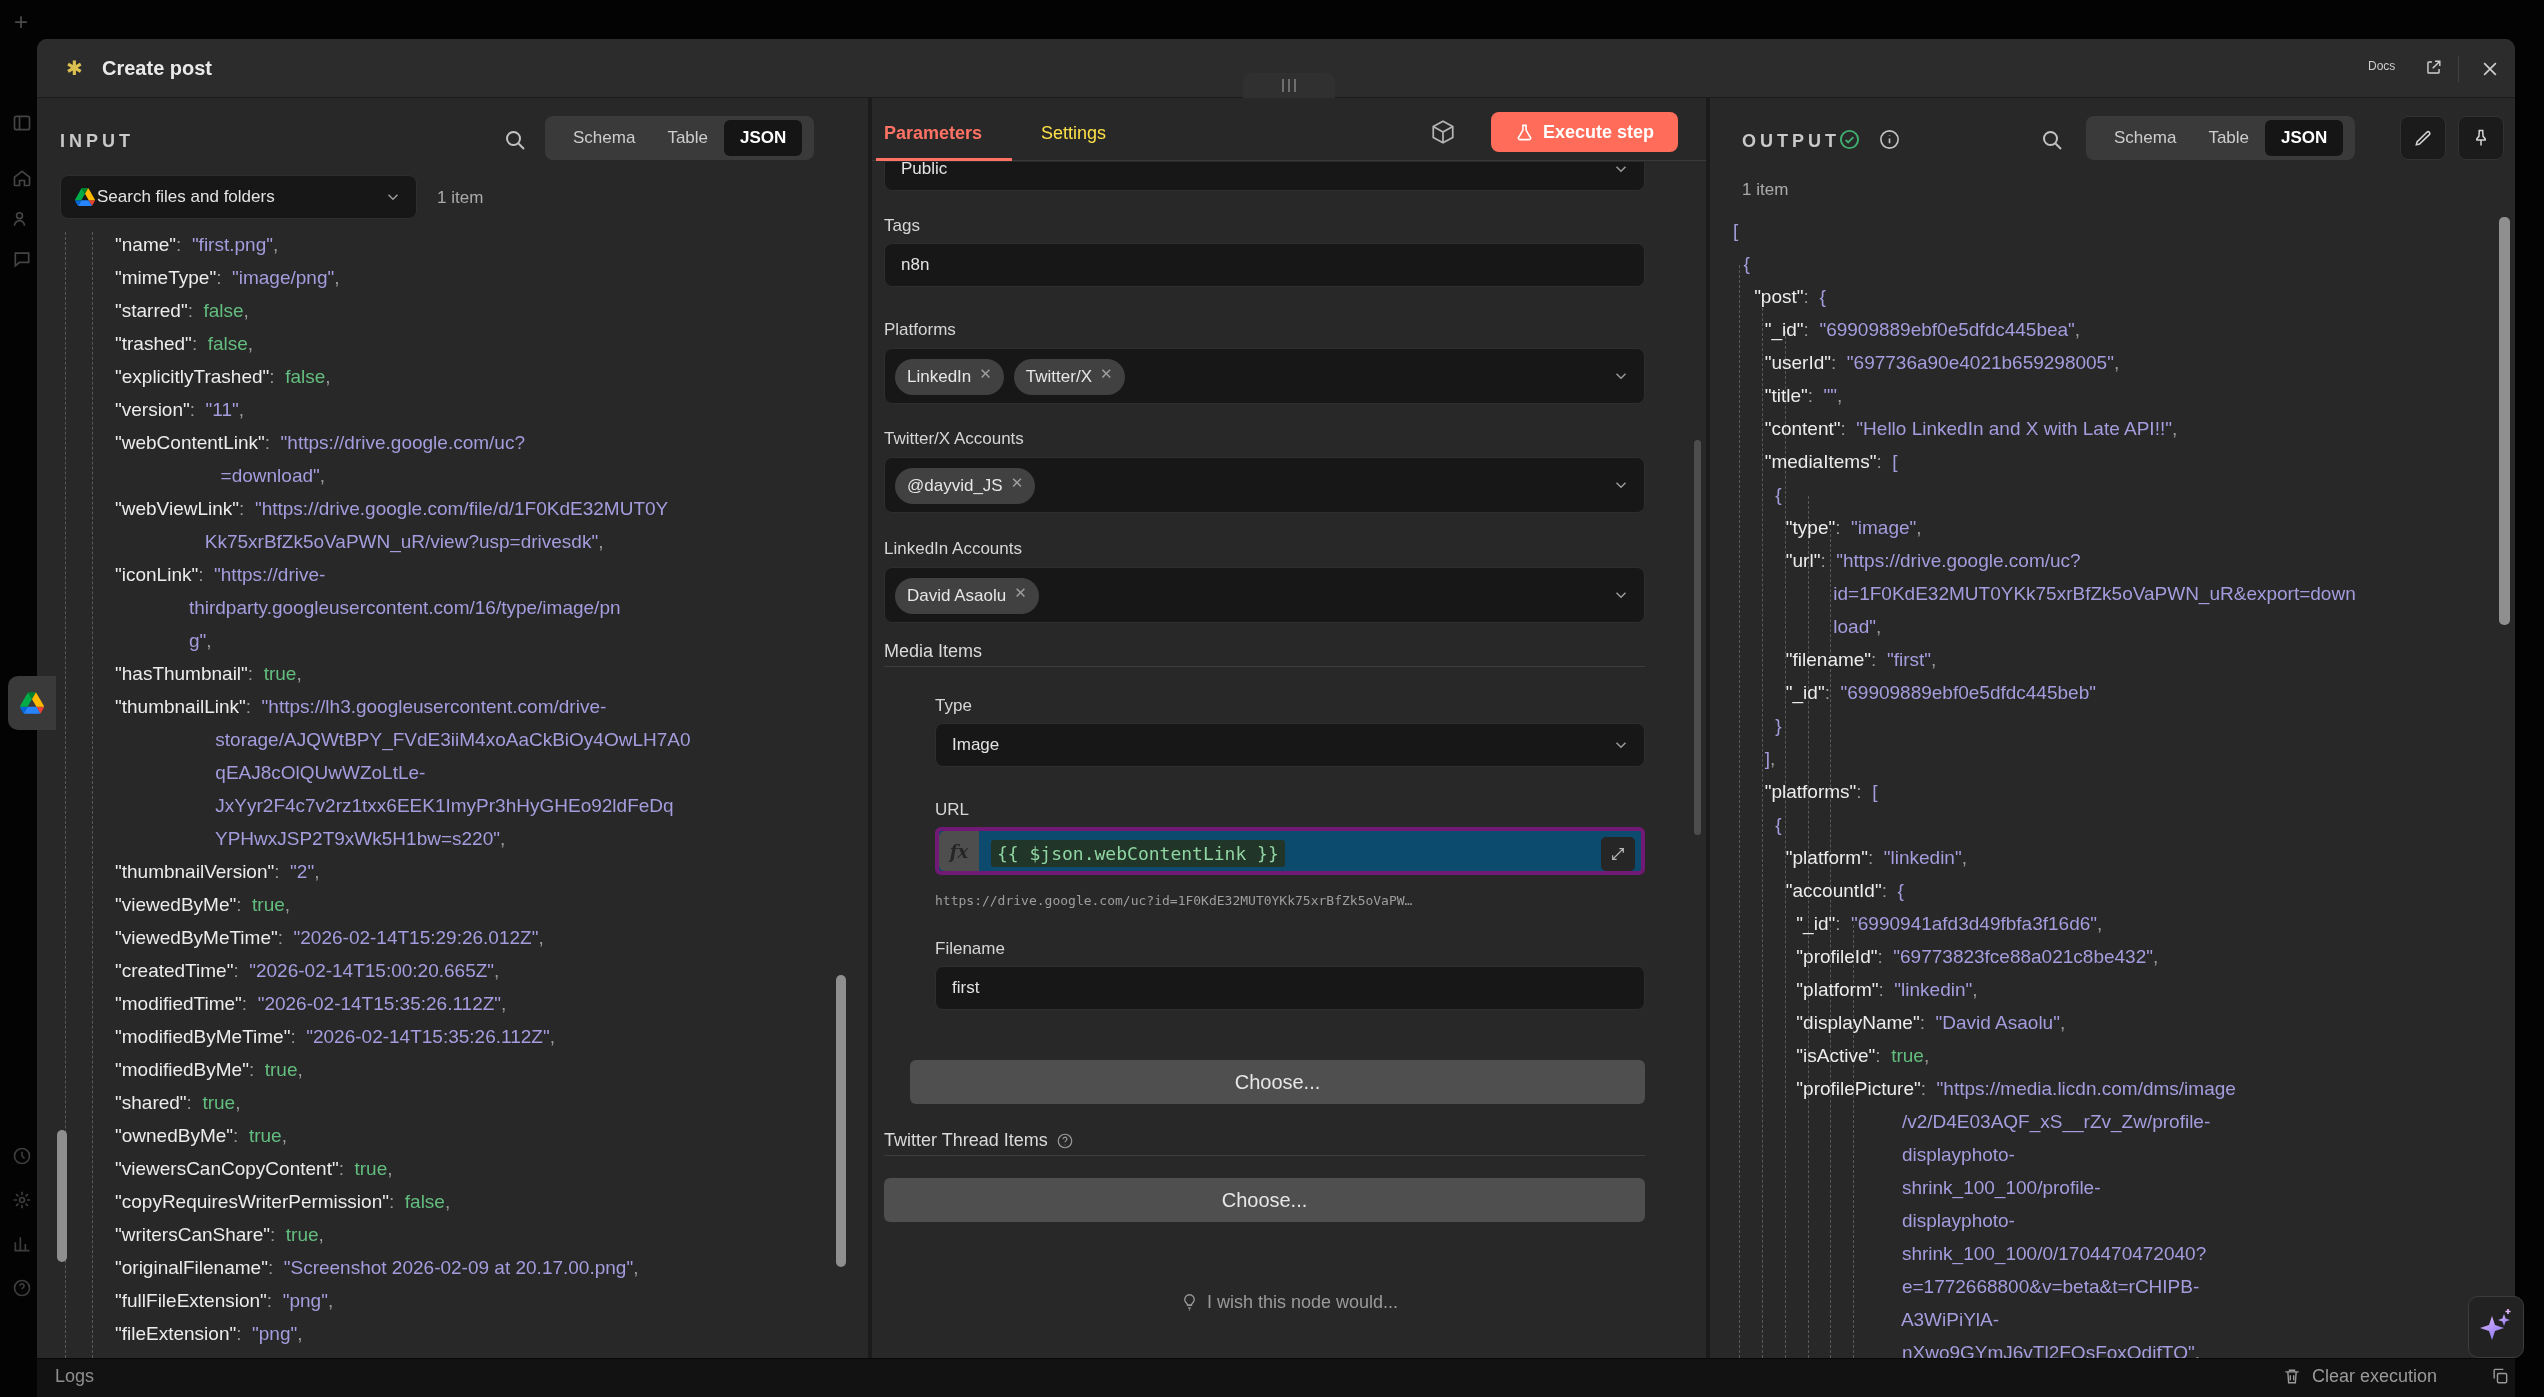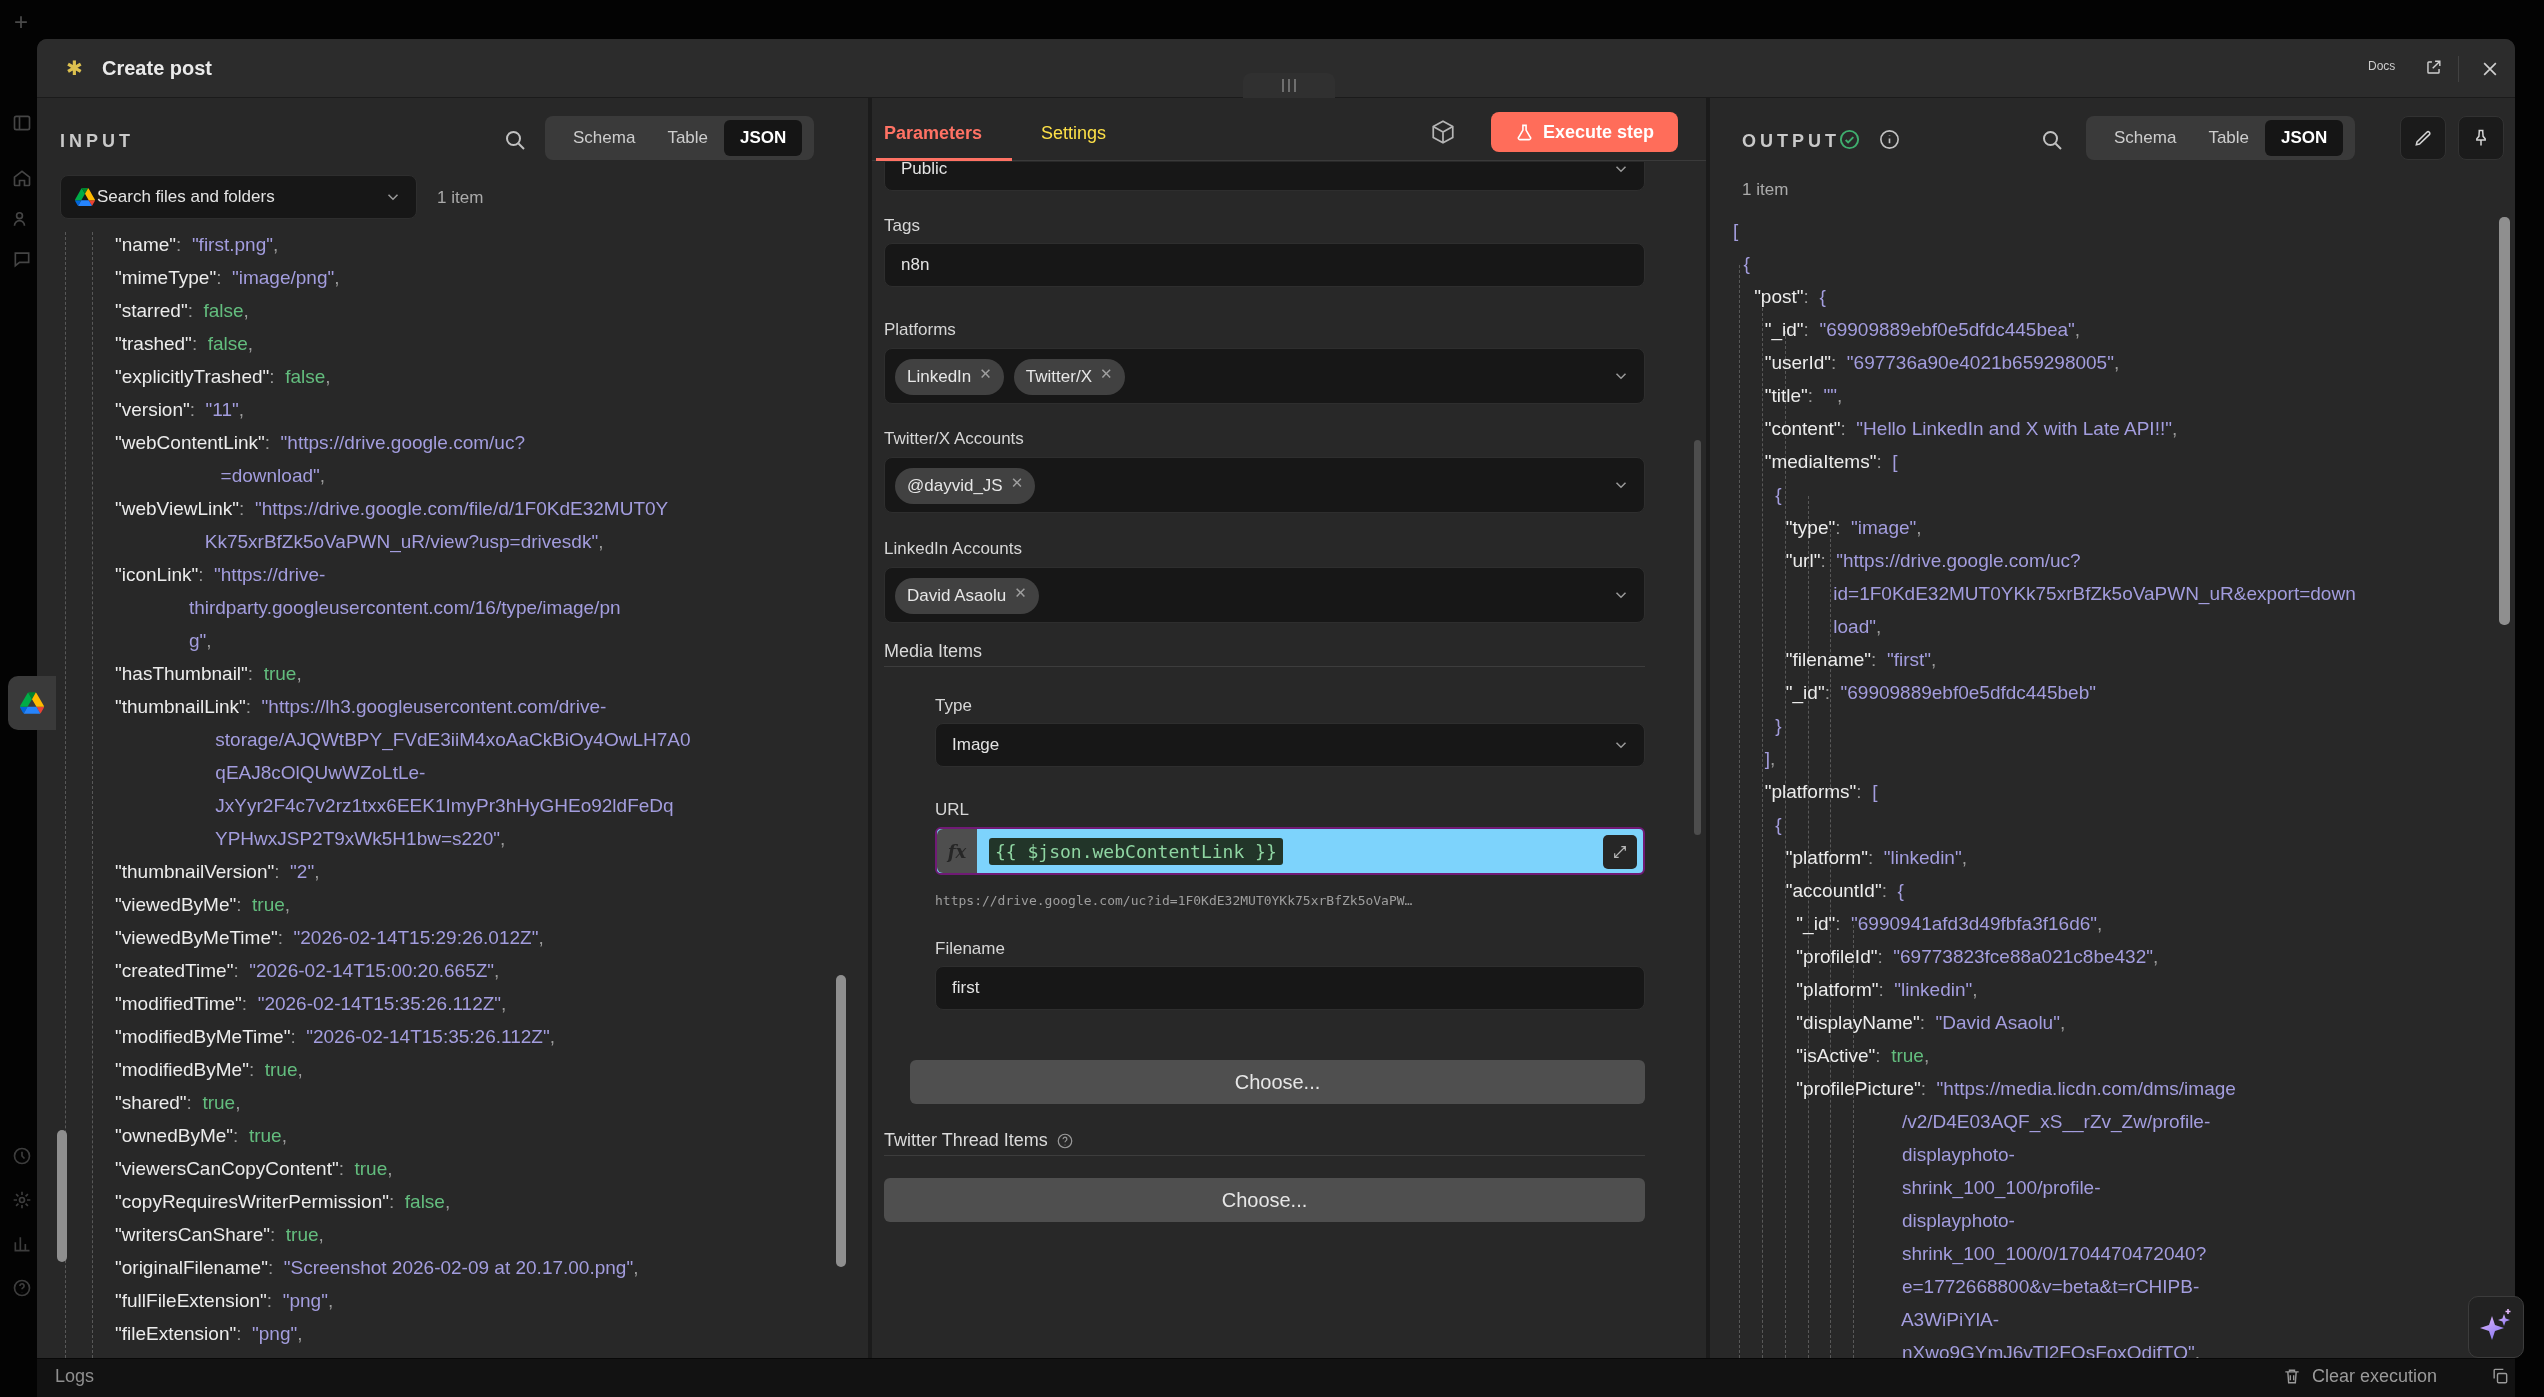--- a/index.html
+++ b/index.html
@@ -303,21 +303,21 @@
   <div class="abs f" style="left:935px;top:723px;width:710px;height:44px;">
     <span class="val">Image</span>
     <span class="chev">
         <svg width="18" height="18" viewBox="0 0 24 24" fill="none" stroke="#9b9b9b" stroke-width="2">
           <path d="M6 9l6 6 6-6"></path>
         </svg>
       </span>
   </div>
 
   <div class="abs lbl" style="left:935px;top:800px;">URL</div>
-  <div class="abs" style="left:935px;top:827px;width:710px;height:48px;background:#7dd3fc;border:2px solid #701a75;border-radius:6px;">
+  <div class="abs" style="left:935px;top:827px;width:710px;height:48px;background:#0c4a6e;border:4px solid #701a75;border-radius:6px;">
     <span class="fxbox">fx</span>
     <span class="abs expr" style="left:52px;top:9px;">{{ $json.webContentLink }}</span>
     <span class="abs" style="right:6px;top:6px;width:34px;height:34px;background:#262626;border-radius:5px;display:flex;align-items:center;justify-content:center;">
         <svg width="16" height="16" viewBox="0 0 24 24" fill="none" stroke="#b5b5b5" stroke-width="1.8">
           <path d="M20 10V4h-6M20 4l-8 8M10 20H4v-6M4 20l8-8"></path>
         </svg>
       </span>
   </div>
   <div class="abs mono-dim" style="left:935px;top:893px;">https://drive.google.com/uc?id=1F0KdE32MUT0YKk75xrBfZk5oVaPW…</div>
 
@@ -333,20 +333,29 @@
     <span>
         <svg width="18" height="18" viewBox="0 0 24 24" fill="none" stroke="#9a9a9a" stroke-width="1.6">
           <circle cx="12" cy="12" r="9"></circle>
           <path d="M9.5 9.5a2.5 2.5 0 113.9 2c-.9.6-1.4 1.1-1.4 2M12 17v.5"></path>
         </svg>
       </span>
   </div>
   <div class="abs hr" style="left:884px;top:1155px;width:761px;"></div>
   <div class="abs btn-gray" style="left:884px;top:1178px;width:761px;">Choose...</div>
 
+  <div class="abs" style="left:872px;top:1292px;width:834px;display:flex;align-items:center;justify-content:center;gap:8px;">
+    <span>
+        <svg width="19" height="19" viewBox="0 0 24 24" fill="none" stroke="#9a9a9a" stroke-width="1.7">
+          <path d="M9.5 15.5c0-1-.3-1.7-1-2.4a6 6 0 117 0c-.7.7-1 1.4-1 2.4z"></path>
+          <path d="M9.5 15.5h5M10.5 19h3M11.5 21.5h1"></path>
+        </svg>
+      </span>
+    <span style="font-size:18px;color:#9a9a9a;">I wish this node would...</span>
+  </div>
   <div class="abs" style="left:1694px;top:440px;width:7px;height:395px;background:#4d4d4d;border-radius:4px;"></div>
 
   <div class="abs panel-label" style="left:1742px;top:131px;">OUTPUT</div>
   <div class="abs" style="left:1838px;top:128px;">
       <svg width="23" height="23" viewBox="0 0 24 24" fill="none" stroke="#3fae6e" stroke-width="2">
         <circle cx="12" cy="12" r="9"></circle>
         <path d="M8 12.5l2.6 2.6L16 9.5"></path>
       </svg>
     </div>
   <div class="abs" style="left:1878px;top:128px;">

